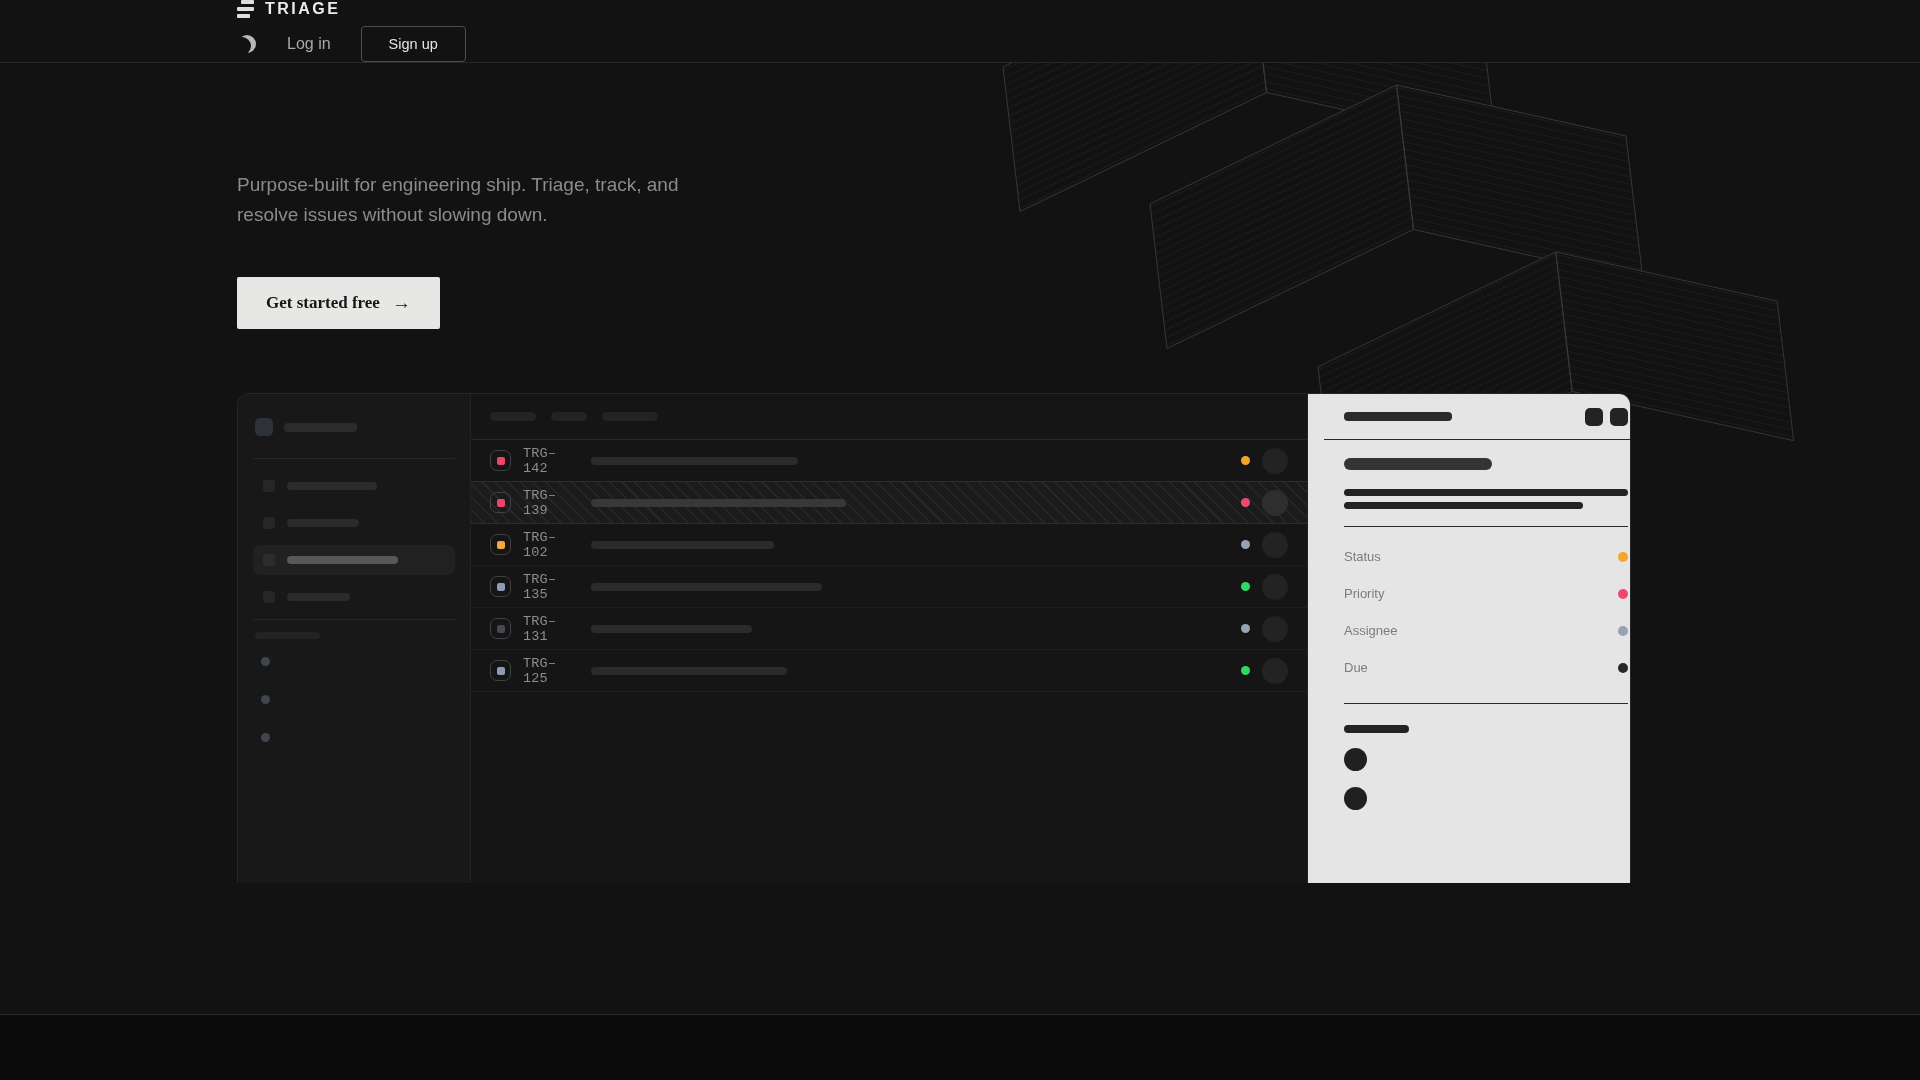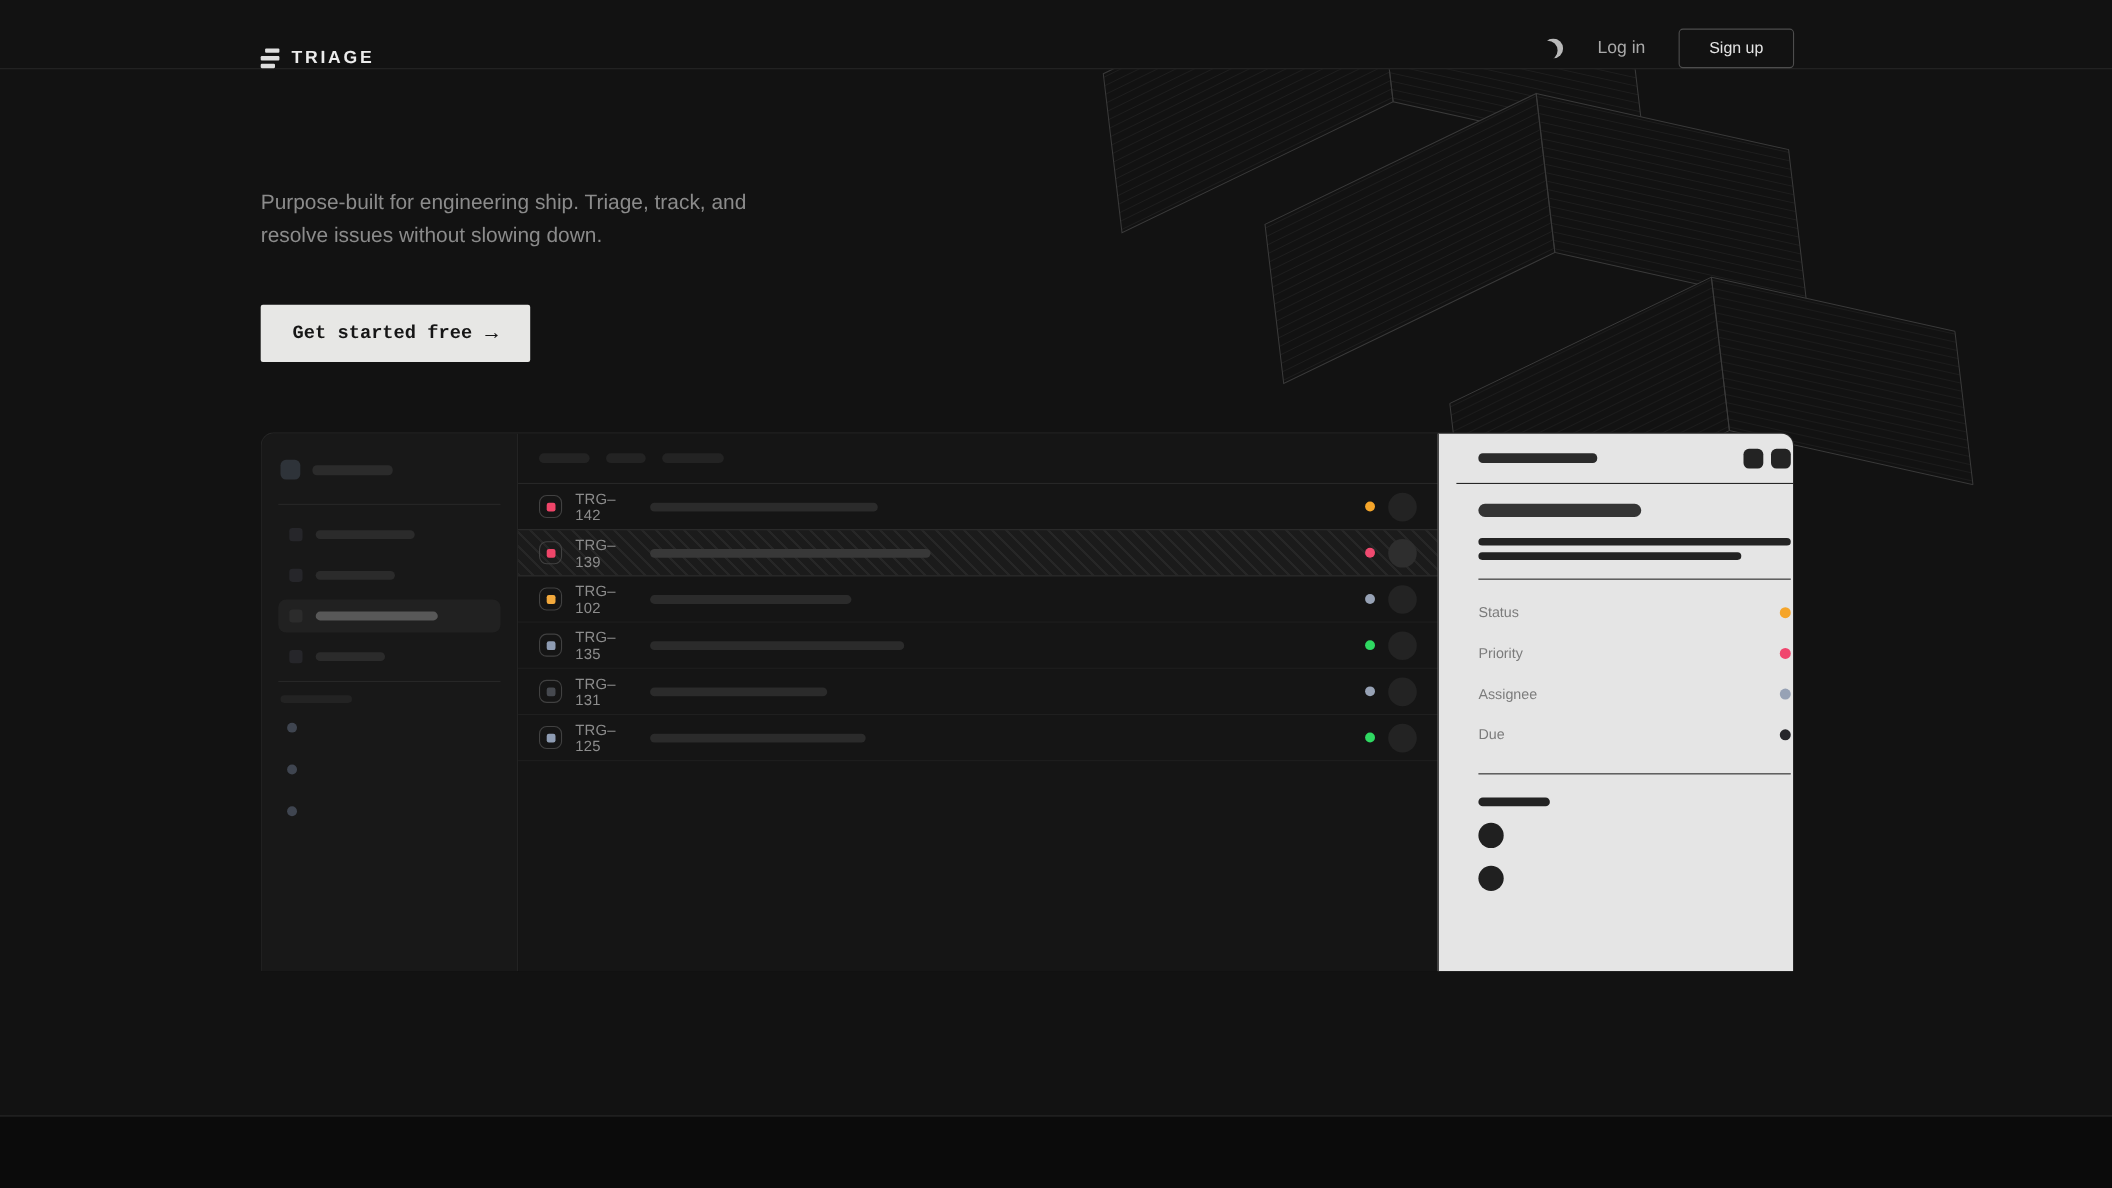--- a/index.html
+++ b/index.html
@@ -14,21 +14,21 @@
 
   
   .deco { position:absolute; top:0; left:0; z-index:0; pointer-events:none; }
 
   
   .nav {
     position:relative; z-index:3;
     height:63px; background:#121212;
     border-bottom:1px solid #272727;
   }
-  .nav-inner { height:100%; display:flex; align-items:flex-end; justify-content:space-between; }
+  .nav-inner { height:100%; display:flex; align-items:flex-start; justify-content:space-between;flex-direction:column; }
   .brand { display:flex; align-items:center; gap:11px; cursor:pointer; }
   .brand-glyph { display:flex; flex-direction:column; gap:3px; width:17px; }
   .brand-glyph b { display:block; height:4px; border-radius:1px; background:#dedede; }
   .brand-glyph b:nth-child(1){ width:13px; margin-left:4px; }
   .brand-glyph b:nth-child(2){ width:17px; }
   .brand-glyph b:nth-child(3){ width:13px; }
   .brand-name { font-size:16px; font-weight:bold; letter-spacing:2.5px; color:#ececec; }
   .nav-right { display:flex; align-items:center; gap:30px; }
   .moon-btn { width:20px; height:20px; position:relative; cursor:pointer; }
   .moon-btn i {
@@ -48,21 +48,21 @@
     font-size:62px; line-height:64px; font-weight:500;
     letter-spacing:-1.5px; color:#ebebe9;
   }
   .hero .sub {
     margin-top:35px; font-size:19px; line-height:30px; color:#8b8b8b;
   }
   .cta {
     margin-top:47px; display:inline-flex; align-items:center; gap:12px;
     background:#e7e7e5; color:#161616; border:none; border-radius:2px;
     height:52px; padding:0 29px; font-size:17px; font-weight:600;
-    font-family:Liberation Mono, monospace; cursor:pointer;
+    font-family:Liberation Serif, serif; cursor:pointer;
   }
   .cta .arrow { font-size:19px; font-weight:400; }
 
   
   .mockup-wrap { position:relative; z-index:2; margin-top:64px; }
   .panel {
     height:490px; display:grid; grid-template-columns:233px 836px 1fr;
     background:#151515; border:1px solid #262626; border-bottom:none;
     border-radius:12px 12px 0 0; overflow:hidden;
   }
@@ -93,21 +93,21 @@
   .lh1 { width:46px; } .lh2 { width:36px; } .lh3 { width:56px; }
   .row {
     height:42px; display:flex; align-items:center;
     padding:0 19px; border-bottom:1px solid #1f1f1f; cursor:pointer;
   }
   .issue-icon {
     width:21px; height:21px; border:1.5px solid #414141; border-radius:7px;
     display:flex; align-items:center; justify-content:center; flex:none;
   }
   .issue-icon i { width:8px; height:8px; border-radius:2px; background:var(--icon,#555); }
-  .issue-id { width:57px; margin-left:12px; font-size:13.5px; letter-spacing:.2px; color:#8d8d8d; flex:none; }
+  .issue-id { width:57px; margin-left:12px; font-size:13.5px; letter-spacing:.2px; color:#8d8d8d; flex:none;font-family:Liberation Mono, monospace; }
   .bar-title { width:var(--barw,180px); margin-left:11px; background:#2b2b2b; }
   .row .spacer { flex:1; }
   .status-dot { width:9px; height:9px; border-radius:50%; background:var(--dot,#555); flex:none; }
   .avatar { width:26px; height:26px; border-radius:50%; background:#232323; margin-left:12px; flex:none; }
   .row.selected {
     background-color:#1b1b1b;
     background-image:repeating-linear-gradient(45deg, rgba(255,255,255,0.05) 0 1.5px, transparent 1.5px 9px);
     border-top:1px solid #2d2d2d; border-bottom:1px solid #2d2d2d;
     height:43px; margin-top:-1px;
   }

